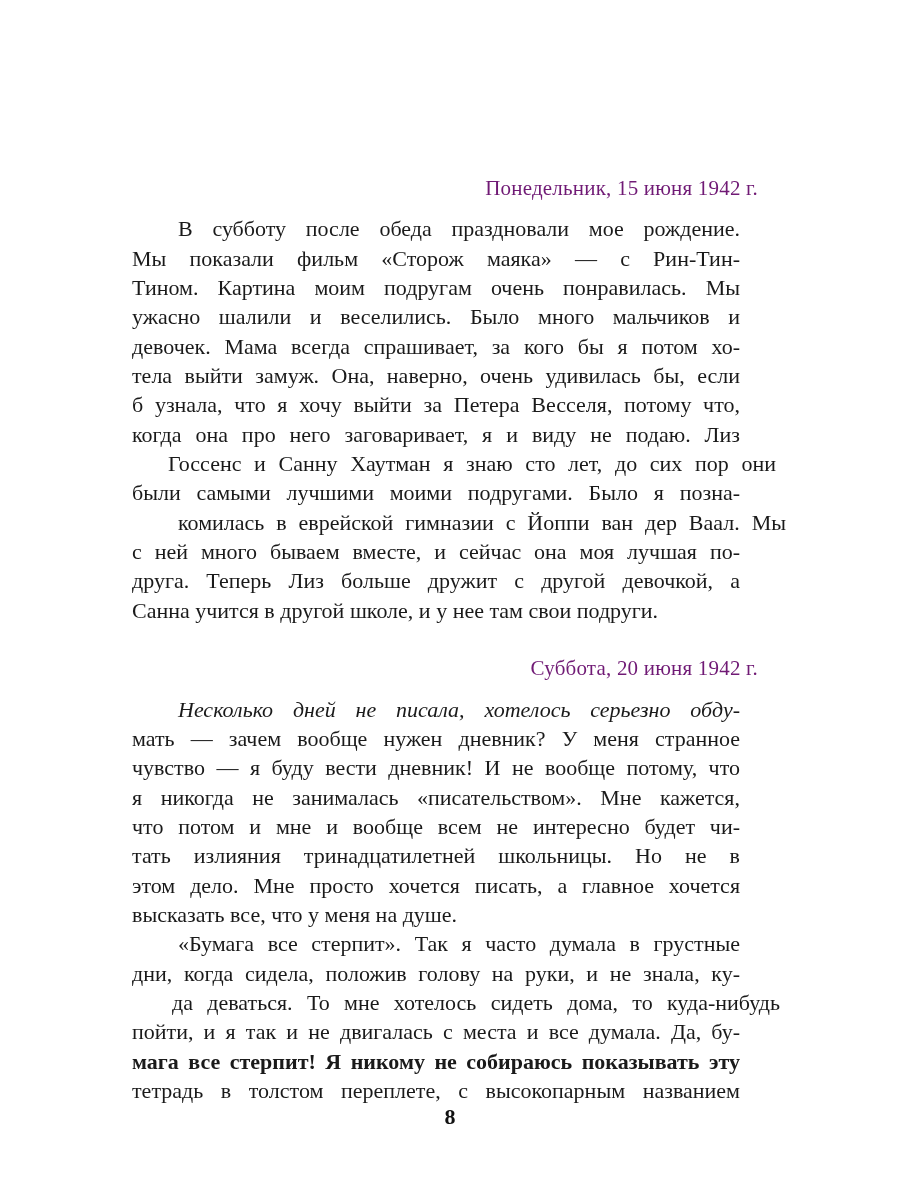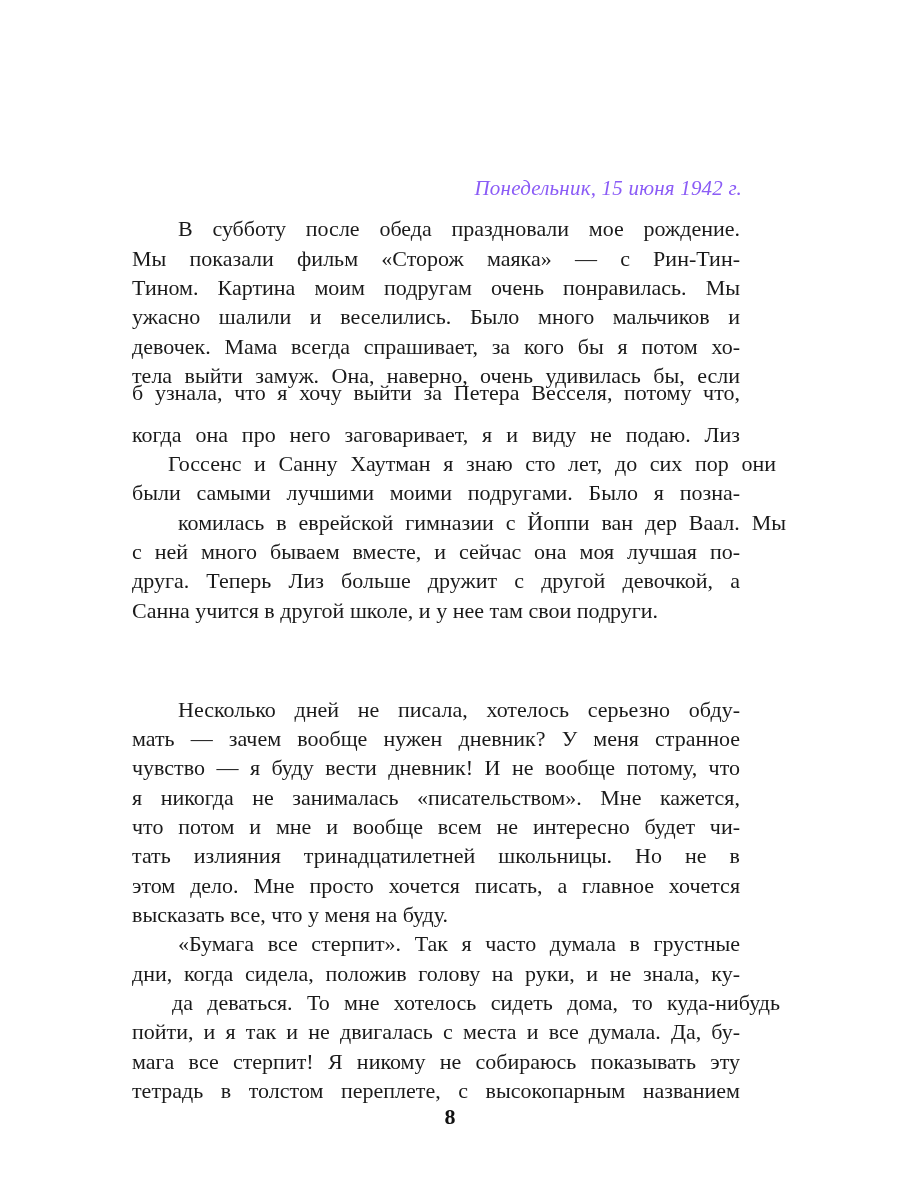--- a/index.html
+++ b/index.html
@@ -16,25 +16,24 @@
       color: #1a1a1a;
     }
     .page {
       position: absolute;
       left: 0; top: 0;
       width: 900px;
       height: 1200px;
     }
     .entry-date {
       position: absolute;
-      right: 158px;
-      font-style: italic;
+      right: 142px;
       font-size: 21px;
       letter-spacing: 0.2px;
-      color: #8b5cf6;
+      color: #701a75;
       white-space: nowrap;
     }
     .line {
       position: absolute;
       left: 132px;
       width: 608px;
       font-size: 22px;
       line-height: 30px;
       height: 30px;
       white-space: nowrap;
@@ -68,45 +67,46 @@
 
   <div class="entry-date" style="top:176px;">Понедельник, 15 июня 1942 г.</div>
 
   <div>
     <div class="line indent" style="top:214px;">В субботу после обеда праздновали мое рождение.</div>
     <div class="line" style="top:244px;">Мы показали фильм «Сторож маяка» — с Рин-Тин-</div>
     <div class="line" style="top:273px;">Тином. Картина моим подругам очень понравилась. Мы</div>
     <div class="line" style="top:302px;">ужасно шалили и веселились. Было много мальчиков и</div>
     <div class="line" style="top:332px;">девочек. Мама всегда спрашивает, за кого бы я потом хо-</div>
     <div class="line" style="top:361px;">тела выйти замуж. Она, наверно, очень удивилась бы, если</div>
-    <div class="line" style="top:378px;">б узнала, что я хочу выйти за Петера Весселя, потому что,</div>
+    <div class="line" style="top:390px;">б узнала, что я хочу выйти за Петера Весселя, потому что,</div>
     <div class="line" style="top:420px;">когда она про него заговаривает, я и виду не подаю. Лиз</div>
     <div class="line" style="top:449px;margin-left:36px;">Госсенс и Санну Хаутман я знаю сто лет, до сих пор они</div>
     <div class="line" style="top:478px;">были самыми лучшими моими подругами. Было я позна-</div>
     <div class="line" style="top:508px;margin-left:46px;">комилась в еврейской гимназии с Йоппи ван дер Ваал. Мы</div>
     <div class="line" style="top:537px;">с ней много бываем вместе, и сейчас она моя лучшая по-</div>
     <div class="line" style="top:566px;">друга. Теперь Лиз больше дружит с другой девочкой, а</div>
     <div class="line last" style="top:596px;">Санна учится в другой школе, и у нее там свои подруги.</div>
   </div>
 
+  <div class="entry-date" style="top:656px;">Суббота, 20 июня 1942 г.</div>
 
   <div>
-    <div class="line indent" style="top:695px;">Несколько дней не писала, хотелось серьезно обду-</div>
+    <div class="line indent" style="top:695px;font-style:italic;">Несколько дней не писала, хотелось серьезно обду-</div>
     <div class="line" style="top:724px;">мать — зачем вообще нужен дневник? У меня странное</div>
     <div class="line" style="top:753px;">чувство — я буду вести дневник! И не вообще потому, что</div>
     <div class="line" style="top:783px;">я никогда не занималась «писательством». Мне кажется,</div>
     <div class="line" style="top:812px;">что потом и мне и вообще всем не интересно будет чи-</div>
     <div class="line" style="top:841px;">тать излияния тринадцатилетней школьницы. Но не в</div>
     <div class="line" style="top:871px;">этом дело. Мне просто хочется писать, а главное хочется</div>
-    <div class="line last" style="top:900px;">высказать все, что у меня на буду.</div>
+    <div class="line last" style="top:900px;">высказать все, что у меня на душе.</div>
   </div>
 
   <div>
     <div class="line indent" style="top:929px;">«Бумага все стерпит». Так я часто думала в грустные</div>
     <div class="line" style="top:959px;">дни, когда сидела, положив голову на руки, и не знала, ку-</div>
     <div class="line" style="top:988px;margin-left:40px;">да деваться. То мне хотелось сидеть дома, то куда-нибудь</div>
     <div class="line" style="top:1017px;">пойти, и я так и не двигалась с места и все думала. Да, бу-</div>
-    <div class="line" style="top:1047px;">мага все стерпит! Я никому не собираюсь показывать эту</div>
+    <div class="line" style="top:1047px;font-weight:bold;">мага все стерпит! Я никому не собираюсь показывать эту</div>
     <div class="line" style="top:1076px;">тетрадь в толстом переплете, с высокопарным названием</div>
   </div>
 
   <div class="page-number">8</div>
 </div>
 
 </body></html>

